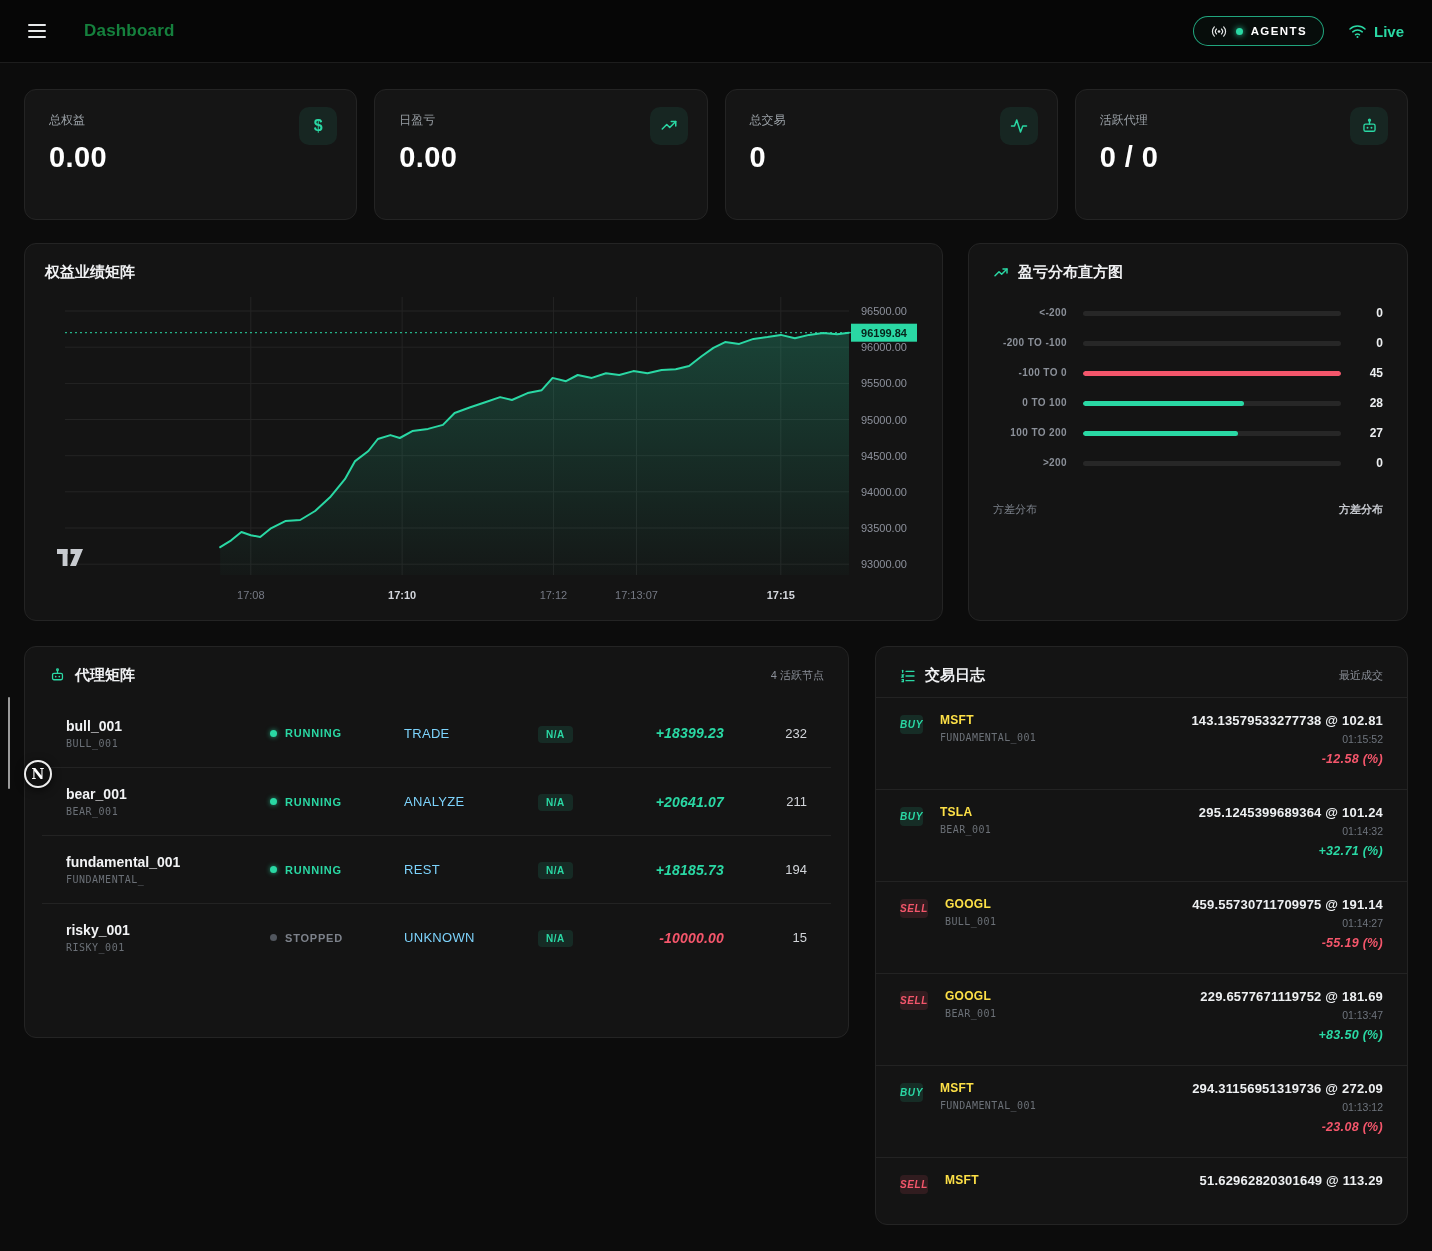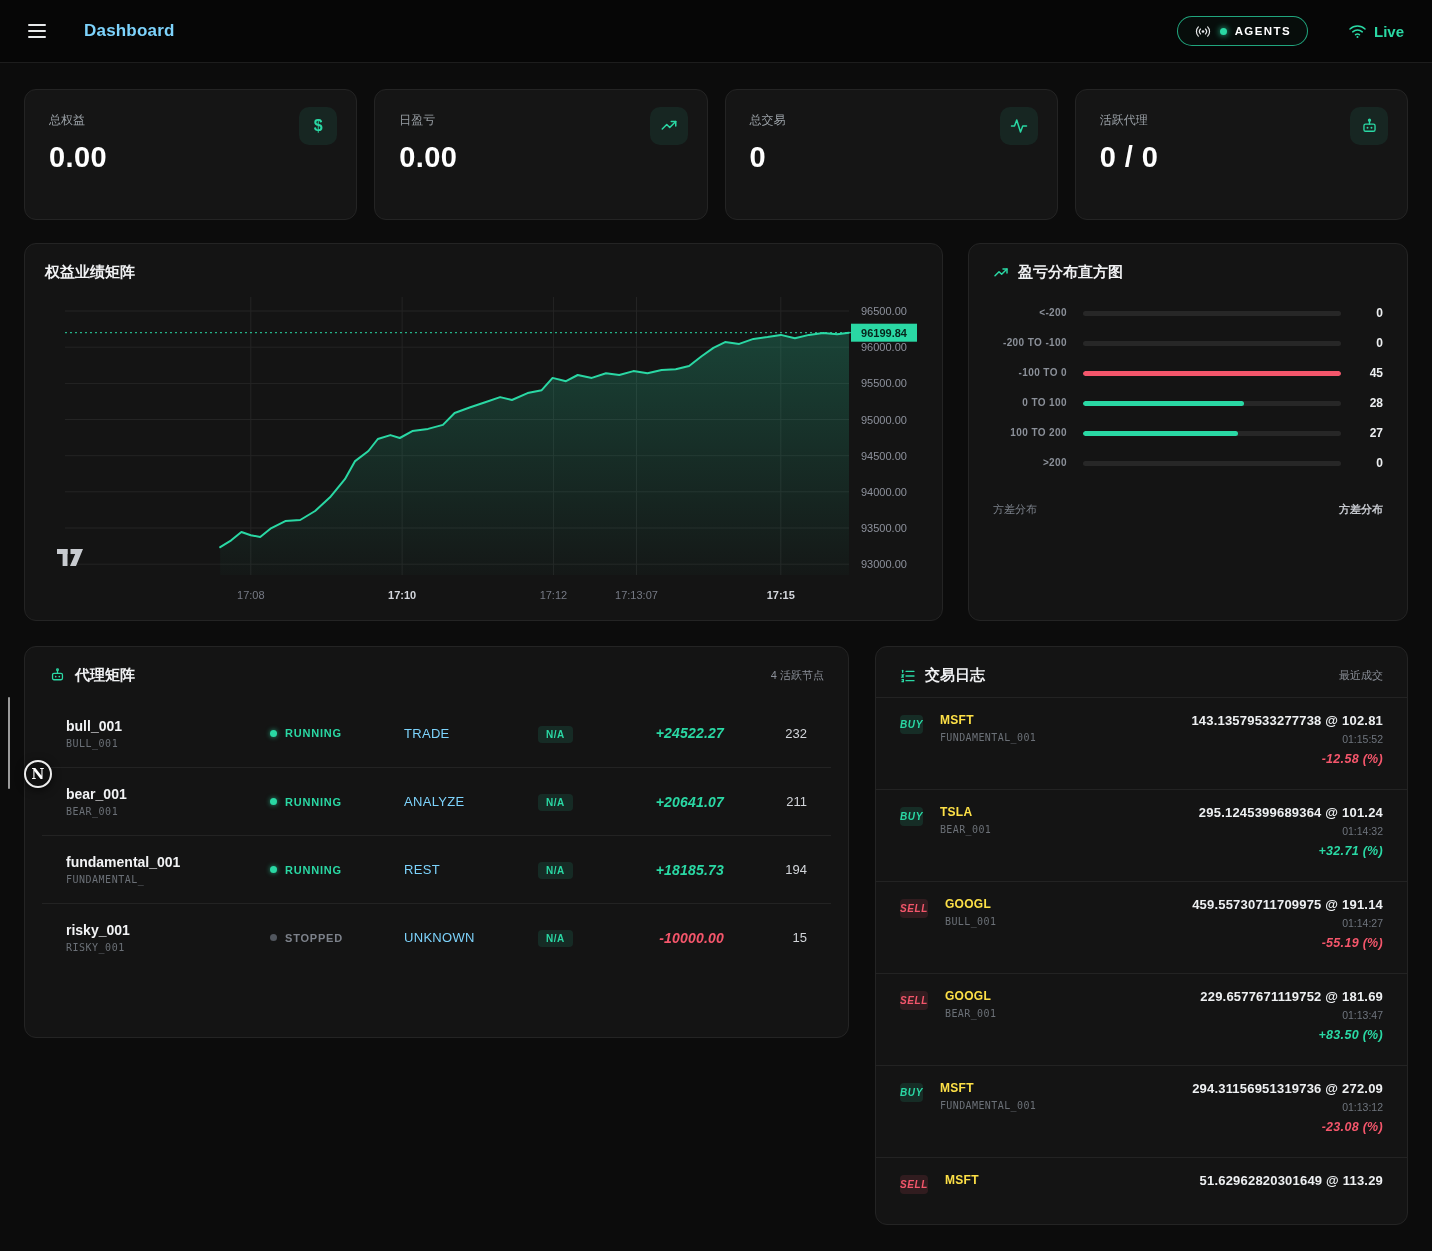--- a/index.html
+++ b/index.html
@@ -13,22 +13,22 @@
 
   
   .app-header {
     height:63px; background:#060606; border-bottom:1px solid #1d1d1d;
     display:flex; align-items:center; justify-content:space-between; padding:0 28px;
   }
   .hdr-left { display:flex; align-items:center; gap:22px; }
   .burger { width:34px; height:34px; background:none; border:none; cursor:pointer;
     display:flex; flex-direction:column; justify-content:center; gap:4px; }
   .burger span { display:block; width:18px; height:2px; background:#e7e9ea; border-radius:1px; }
-  .app-title { font-size:17px; font-weight:700; letter-spacing:.2px; color:#7dd3fc; }
-  .hdr-right { display:flex; align-items:center; gap:40px; }
+  .app-title { font-size:17px; font-weight:700; letter-spacing:.2px; color:#15803d; }
+  .hdr-right { display:flex; align-items:center; gap:24px; }
   .agents-pill {
     display:flex; align-items:center; gap:8px; height:30px; padding:0 16px;
     border:1px solid rgba(42,216,164,.75); border-radius:16px; background:rgba(42,216,164,.04);
     cursor:pointer; color:#fff;
   }
   .agents-pill .b-icon { color:#e7e9ea; display:flex; }
   .agents-pill .dot { width:7px; height:7px; border-radius:50%; background:#2ad8a4; box-shadow:0 0 6px #2ad8a4; }
   .agents-pill .lbl { font-size:11.5px; font-weight:700; letter-spacing:1.4px; }
   .live-wrap { display:flex; align-items:center; gap:7px; color:#2ad8a4; }
   .live-wrap .lbl { font-size:15px; font-weight:700; }
@@ -358,21 +358,21 @@
           <div>
               <div class="aname">bull_001</div>
                <div class="asub">BULL_001</div>
             </div>
           <div class="status running">
               <span class="dot"></span>
               <span>RUNNING</span>
             </div>
           <div class="logic">TRADE</div>
           <div><span class="na-badge">N/A</span></div>
-          <div class="pnl up">+24522.27</div>
+          <div class="pnl up">+18399.23</div>
           <div class="ops">232</div>
         </div>
 
         <div class="arow">
           <div>
               <div class="aname">bear_001</div>
                <div class="asub">BEAR_001</div>
             </div>
           <div class="status running">
               <span class="dot"></span>

